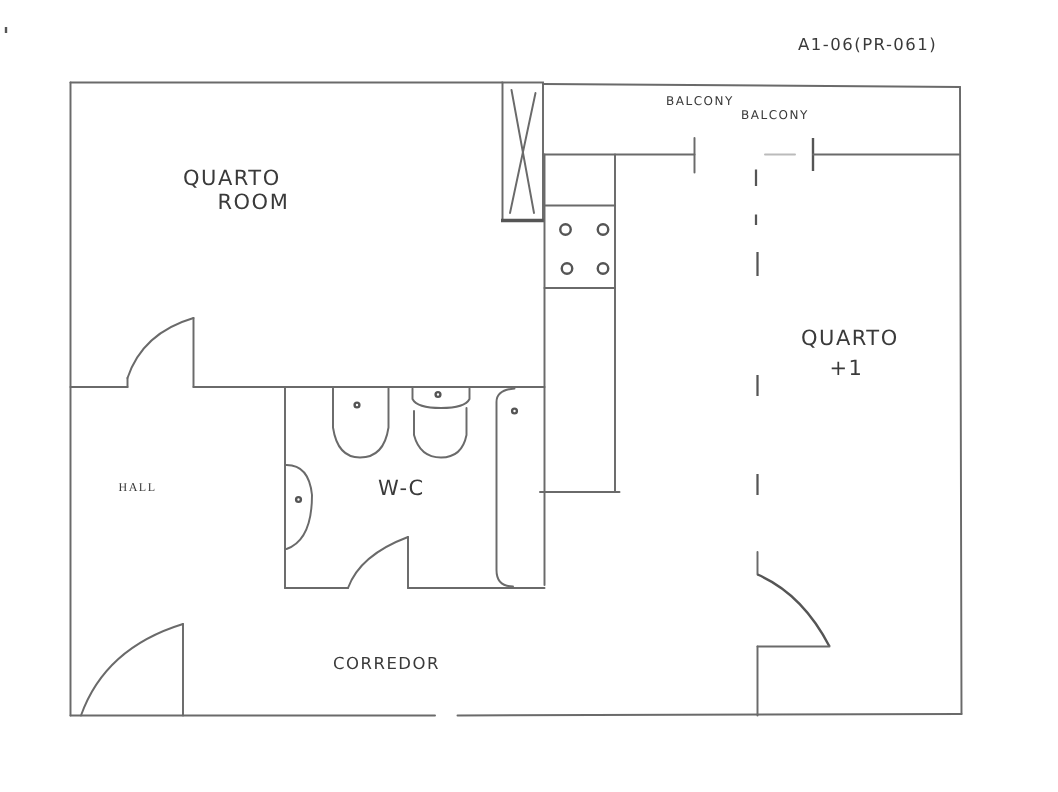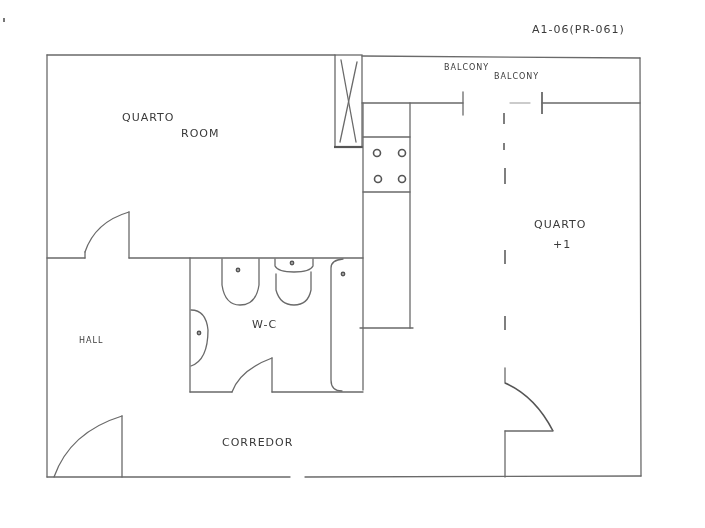--- a/index.html
+++ b/index.html
@@ -2,21 +2,21 @@
 <html><head>
 <meta charset="utf-8">
 <style>
   html, body { margin: 0; padding: 0; background: #ffffff; }
   body { width: 705px; height: 528px; position: relative; overflow: hidden; font-family: "DejaVu Sans", sans-serif; }
   #plan { position: absolute; left: 0; top: 0; width: 705px; height: 528px; }
   .w { stroke: #6a6a6a; stroke-width: 1.3; fill: none; stroke-linecap: round; }
   .wd { stroke: #555; stroke-width: 1.6; fill: none; }
   .dash { stroke: #555; stroke-width: 1.5; fill: none; }
   .label { position: absolute; color: #3a3a3a; font-family: "DejaVu Sans", sans-serif; letter-spacing: 1px; white-space: nowrap; }
-  .lbl-sm { font-size: 11px; }
+  .lbl-sm { font-size: 14px; }
   .lbl-md { font-size: 11px; text-align: right; }
 </style>
 </head>
 <body>
 
 <svg id="plan" viewBox="0 0 705 528" xmlns="http://www.w3.org/2000/svg">
 
   <g>
     <line class="w" x1="47" y1="55" x2="335" y2="55"></line>
     <line class="w" x1="362" y1="56" x2="640" y2="58"></line>
@@ -98,23 +98,23 @@
     <line class="w" x1="505" y1="431" x2="553" y2="431"></line>
     <line class="w" x1="505" y1="431" x2="505" y2="477"></line>
   </g>
 
   <line class="wd" x1="4" y1="18" x2="4" y2="22"></line>
 </svg>
 
 <div class="label lbl-sm" style="left:532px;top:23px;font-size:11px;">A1-06(PR-061)</div>
 
 <div class="label lbl-sm" style="left:122px;top:111px;">QUARTO</div>
-<div class="label lbl-sm" style="left:145px;top:127px;margin-left:36px;">ROOM</div>
+<div class="label lbl-sm" style="left:145px;top:127px;">ROOM</div>
 
 <div class="label" style="left:444px;top:63px;font-size:8px;">BALCONY</div>
 <div class="label" style="left:494px;top:72px;font-size:8px;">BALCONY</div>
 
 <div class="label lbl-sm" style="left:534px;top:218px;">QUARTO</div>
 <div class="label lbl-sm" style="left:553px;top:238px;">+1</div>
 
-<div class="label" style="left:79px;top:336px;font-size:8px;">HALL</div>
+<div class="label" style="left:79px;top:320px;font-size:8px;font-family:Liberation Serif, serif;">HALL</div>
 <div class="label lbl-sm" style="left:252px;top:318px;text-align:right;">W-C</div>
 <div class="label lbl-md" style="left:222px;top:436px;">CORREDOR</div>
 
 </body></html>

